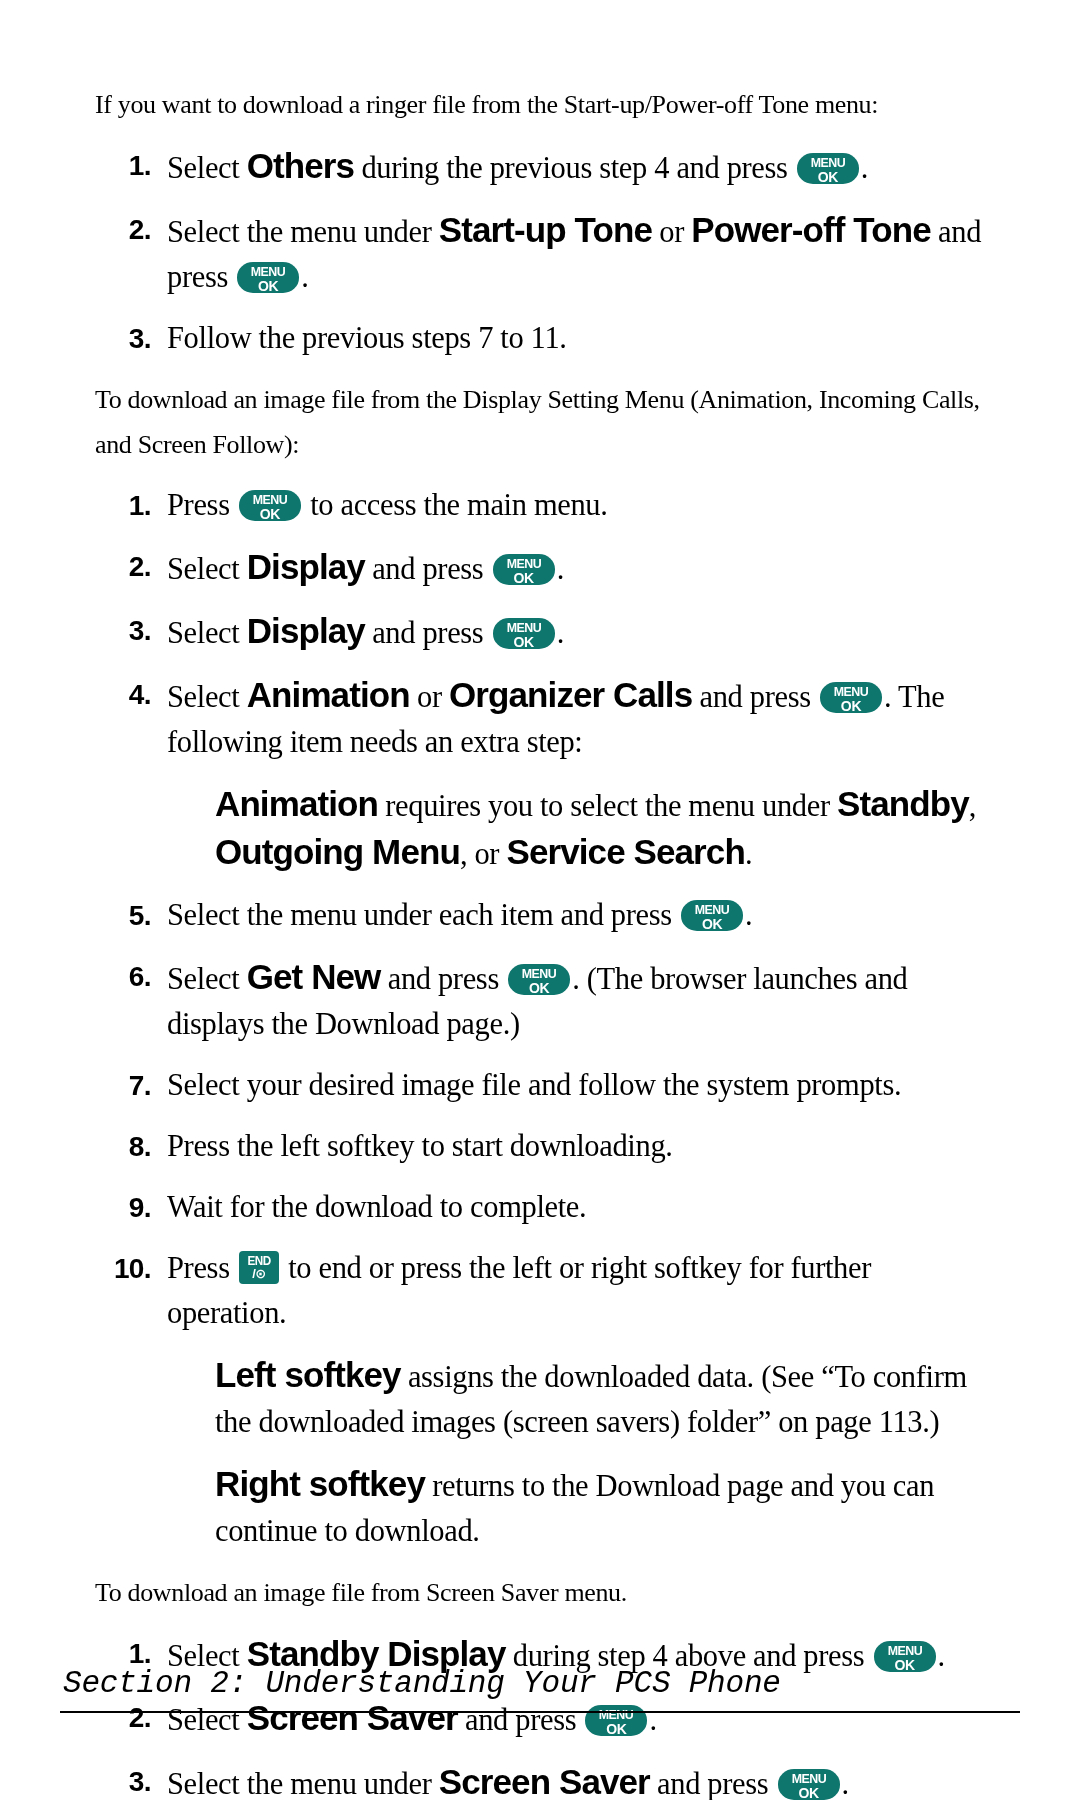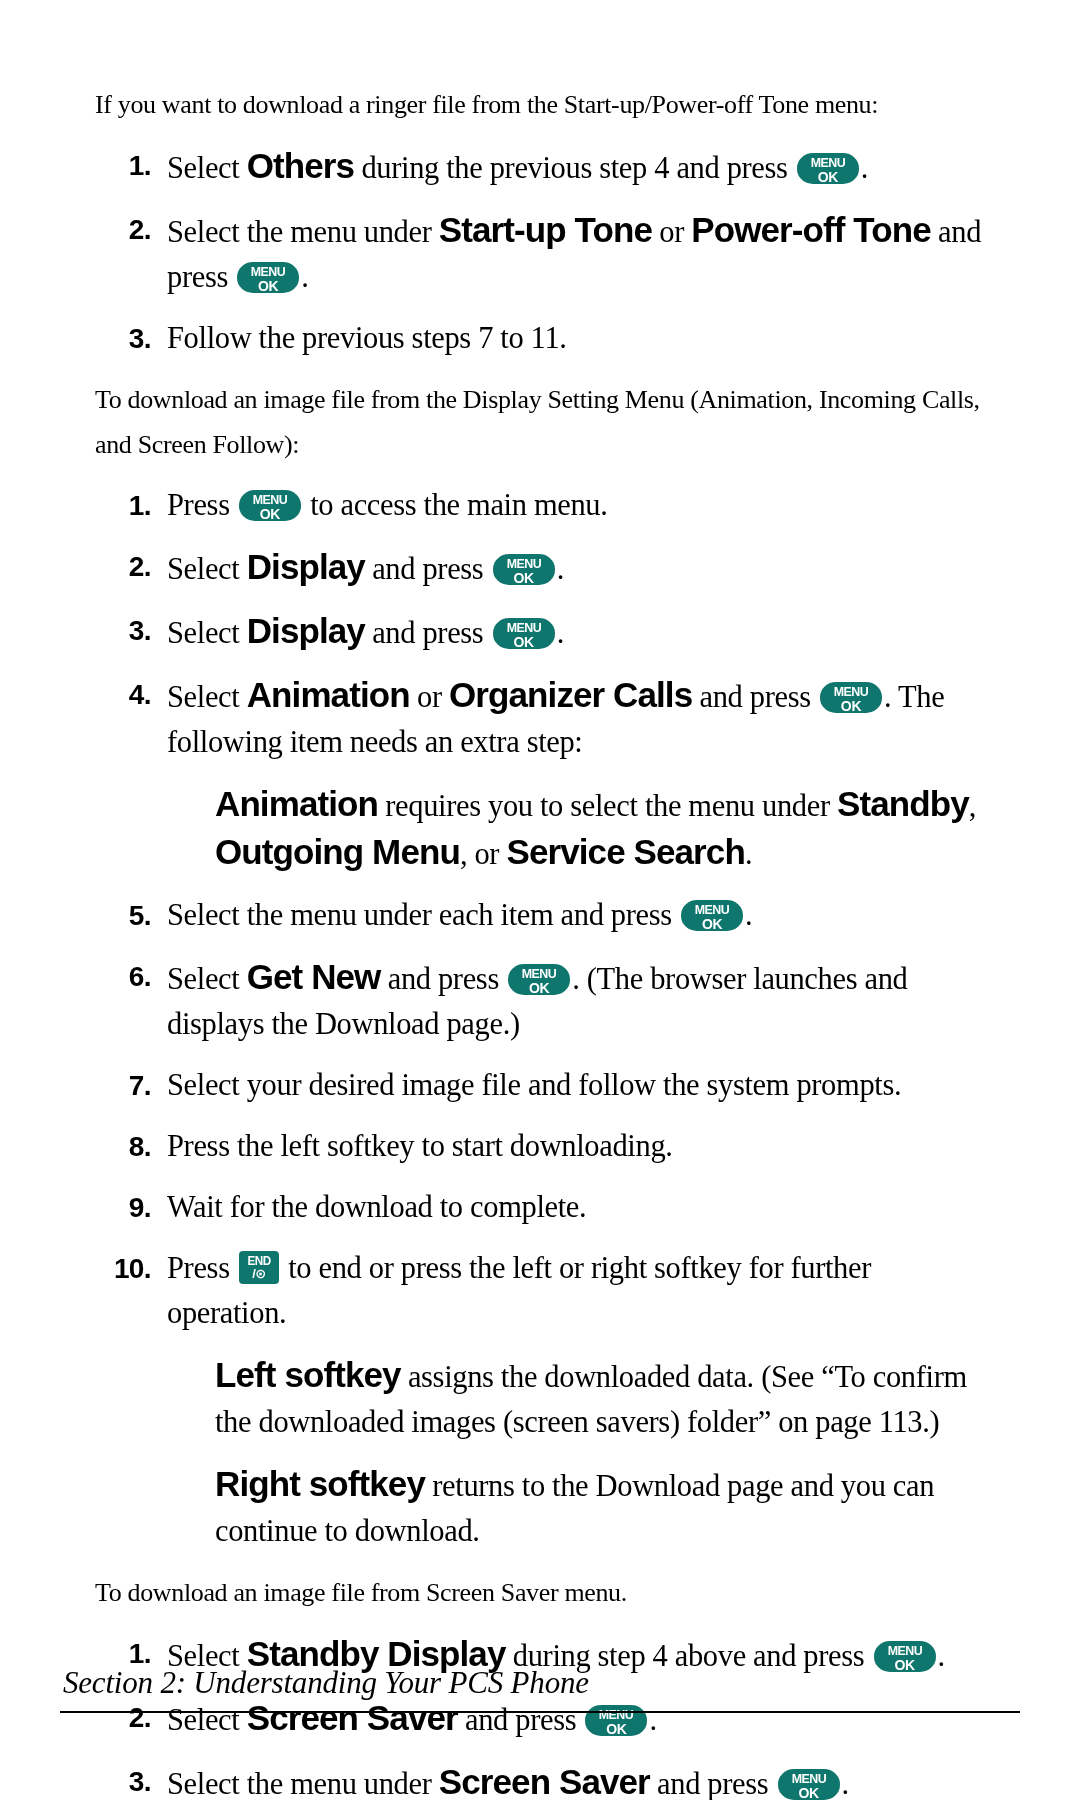--- a/index.html
+++ b/index.html
@@ -134,21 +134,21 @@
   }
 
   
   .footer {
     position: absolute;
     left: 60px;
     right: 60px;
     bottom: 78px;
   }
   .footer-section {
-    font-family: Liberation Serif, serif;
+    font-family: Liberation Mono, monospace;
     font-style: italic;
     font-size: 31px;
     letter-spacing: -0.2px;
     margin: 0 0 10px 3px;
     font-weight: 400;
   }
   .footer-rule {
     border: 0;
     border-top: 2.5px solid #000;
     margin: 0 0 9px 0;

